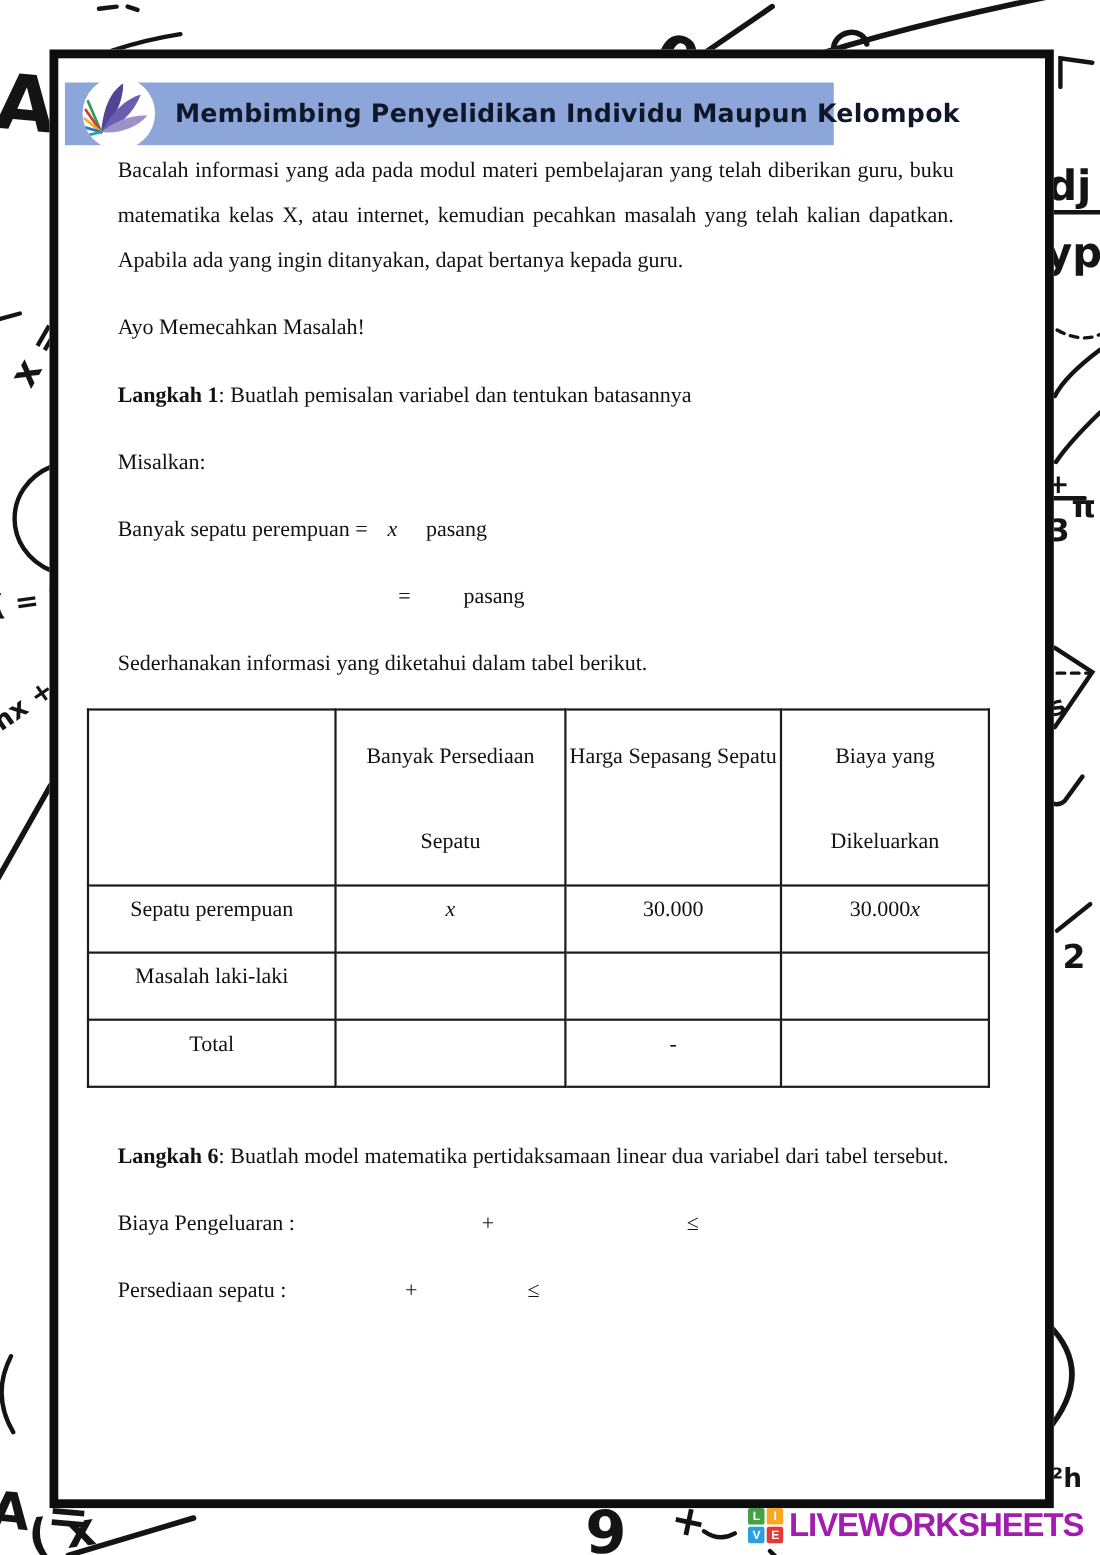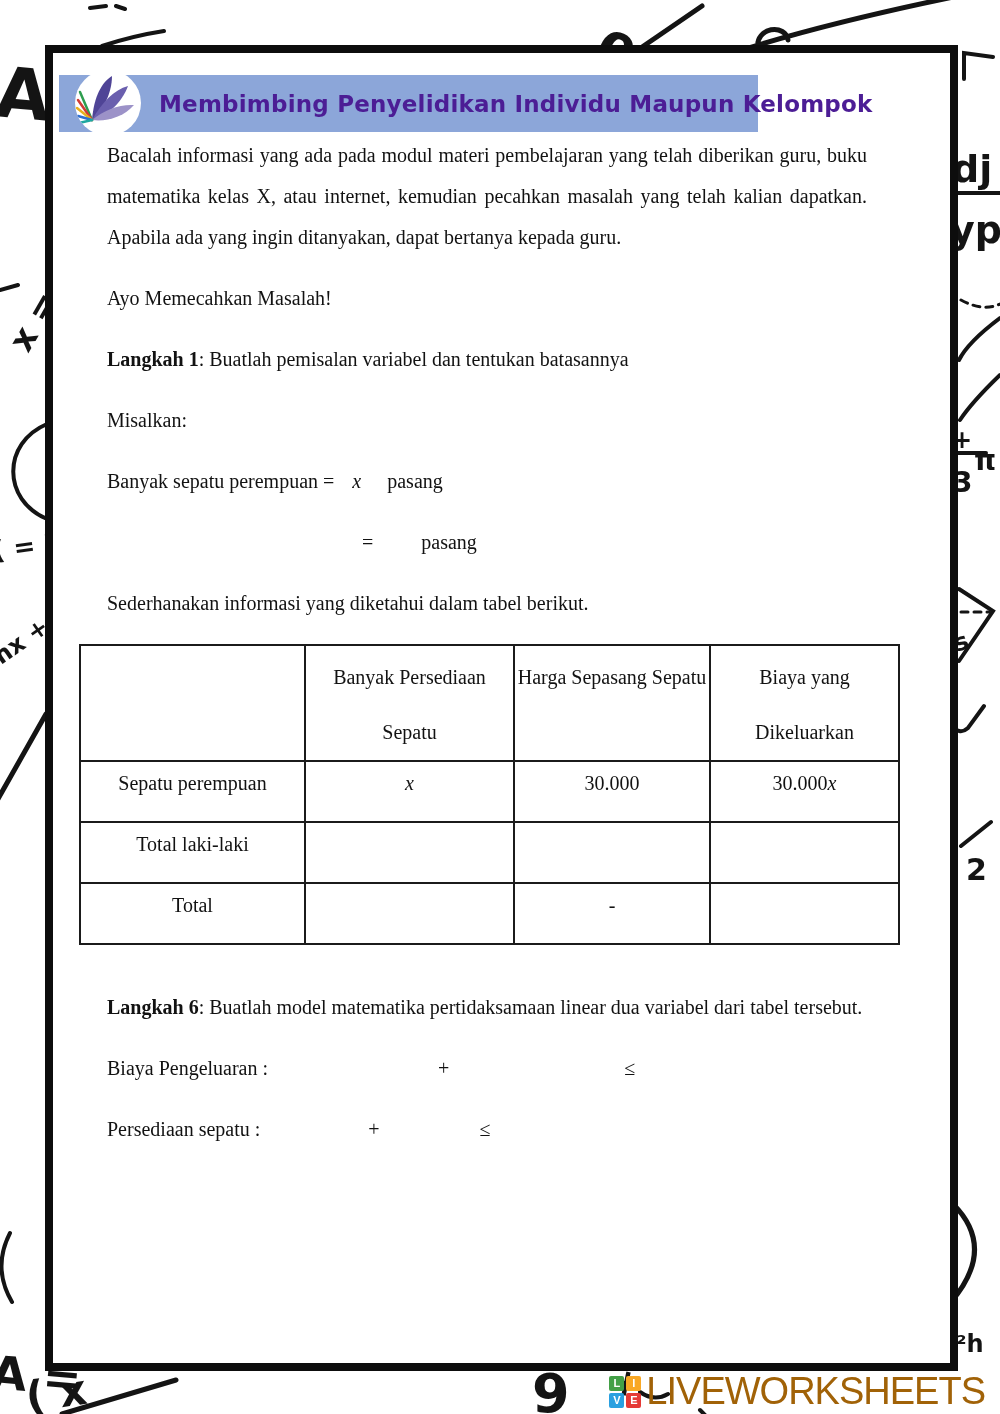--- a/index.html
+++ b/index.html
@@ -15,21 +15,21 @@
   .page{
     position:absolute;left:45px;top:45px;width:897px;height:1310px;
     border:8px solid #0d0d0d;background:#ffffff;z-index:2;
   }
   .banner{
     position:absolute;left:6px;top:22px;width:699px;height:57px;
     background:#8CA6D9;display:flex;align-items:center;
   }
   .banner-title{
     margin-left:100px;font-family:"DejaVu Sans",sans-serif;font-weight:700;
-    font-size:23px;letter-spacing:.2px;color:#4c1d95;white-space:nowrap;
+    font-size:23px;letter-spacing:.2px;color:#0f172a;white-space:nowrap;
   }
   .logo-circle{
     position:absolute;left:22px;top:17px;width:66px;height:66px;border-radius:50%;
     background:#ffffff;z-index:3;overflow:hidden;
   }
   .content{
     position:absolute;left:54px;top:0;width:760px;
     font-size:20px;line-height:41px;
   }
   .intro{margin-top:82px;text-align:justify;}
@@ -39,39 +39,39 @@
   .it{font-style:italic;}
   .sp{display:inline-block;height:1px;vertical-align:baseline;}
   .w18{width:18px;}.w26{width:26px;}.w255{width:255px;}.w48{width:48px;}
   .w108{width:108px;}.w100{width:100px;}.w170{width:170px;}.w175{width:175px;}
 
   table.info{
     margin-top:17px;margin-left:-28px;width:811px;border-collapse:collapse;
     font-size:20px;text-align:center;table-layout:fixed;
   }
   table.info th,table.info td{border:2px solid #1b1b1b;font-weight:normal;padding:0;}
-  table.info th{height:110px;vertical-align:top;padding-top:4px;line-height:55px;}
+  table.info th{height:110px;vertical-align:top;padding-top:4px;line-height:77px;}
   table.info td{height:53px;vertical-align:top;padding-top:6px;line-height:30px;}
   .c0{width:223px;}.c1{width:207px;}.c2{width:194px;}.c3{width:187px;}
 
   .langkah2{margin-top:42px;text-align:justify;}
   .closing{margin-top:14px;text-align:justify;}
 
   
   .footer{
     position:absolute;right:15px;top:1370px;display:flex;align-items:center;gap:5px;z-index:3;
   }
   .lw-grid{display:grid;grid-template-columns:15px 15px;grid-template-rows:15px 15px;gap:2px;}
   .lw-sq{color:#fff;font-family:"Liberation Sans",sans-serif;font-weight:bold;font-size:11px;
     display:flex;align-items:center;justify-content:center;border-radius:2px;}
   .lw-sq.l{background:#43a047;}.lw-sq.i{background:#f9a825;}
   .lw-sq.v{background:#29a0e0;}.lw-sq.e{background:#e53935;}
   .lw-word{
-    font-family:"Liberation Sans",sans-serif;font-weight:400;font-size:38px;
-    letter-spacing:-1px;color:#a16207;
+    font-family:"Liberation Sans",sans-serif;font-weight:700;font-size:30px;
+    letter-spacing:-1px;color:#a21caf;
   }
 </style>
 </head>
 <body>
 
 <svg class="doodles" viewBox="0 0 1000 1414" xmlns="http://www.w3.org/2000/svg">
   <path d="M553 108 L702 6 M697 65 Q800 28 968 -6 M758 46 a15 13 -20 1 1 30 -6 M953 1204 Q997 1248 951 1302 M46 714 L-6 806 M62 1414 L176 1380" fill="none" stroke="#141414" stroke-width="5" stroke-linecap="round"></path>
   <path d="M90 8 l16 -2 M116 6 l9 3 M102 46 Q132 36 164 31 M964 79 V53 L993 57 M948 193 H1000 M1000 318 Q968 342 959 360 M1000 375 Q972 402 960 420 M959 589 L993 611 L959 661 M951 724 q8 12 17 4 l16 -22 M961 846 L991 822 M47 424 C2 443 2 500 47 519 M10 1233 Q-8 1268 12 1302 M640 1392 q14 10 28 2 M700 1410 l8 8 M745 1352 q11 -14 23 -1 M0 290 l18 -5 M947 453 H986" fill="none" stroke="#141414" stroke-width="4" stroke-linecap="round"></path>
   <path d="M961 300 q22 12 39 4 M961 612 H989" fill="none" stroke="#141414" stroke-width="3" stroke-dasharray="7 6" stroke-linecap="round"></path>
   <text transform="translate(590,62) rotate(25)" font-size="54">0x</text>
@@ -137,21 +137,21 @@
         <th class="c2">Harga Sepasang Sepatu</th>
         <th class="c3">Biaya yang Dikeluarkan</th>
       </tr>
       <tr>
         <td>Sepatu perempuan</td>
         <td><span></span><span class="it">x</span></td>
         <td><span>30.000</span><span class="it"></span></td>
         <td><span>30.000</span><span class="it">x</span></td>
       </tr>
       <tr>
-        <td>Total laki-laki</td>
+        <td>Masalah laki-laki</td>
         <td><span></span></td>
         <td><span></span></td>
         <td><span></span></td>
       </tr>
       <tr>
         <td>Total</td>
         <td><span></span></td>
         <td><span>-</span></td>
         <td><span></span></td>
       </tr>

